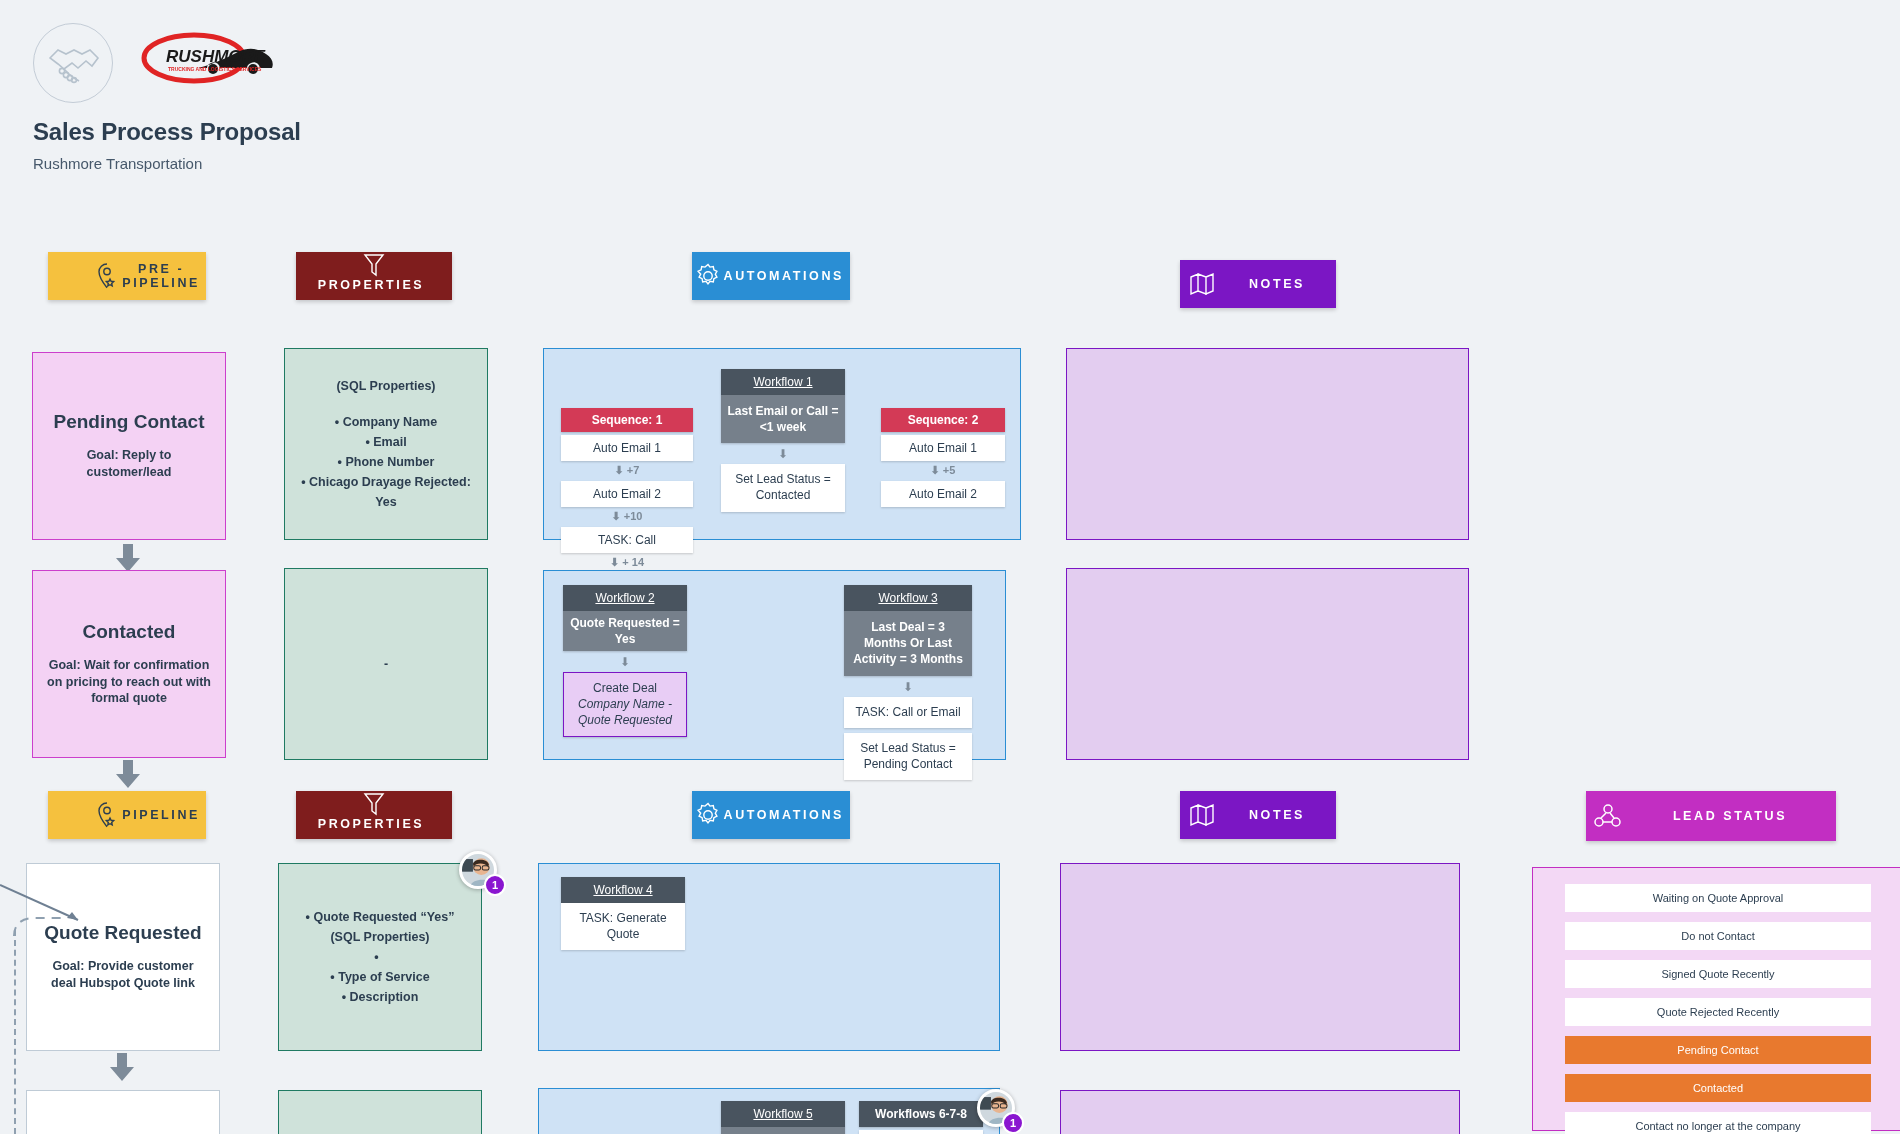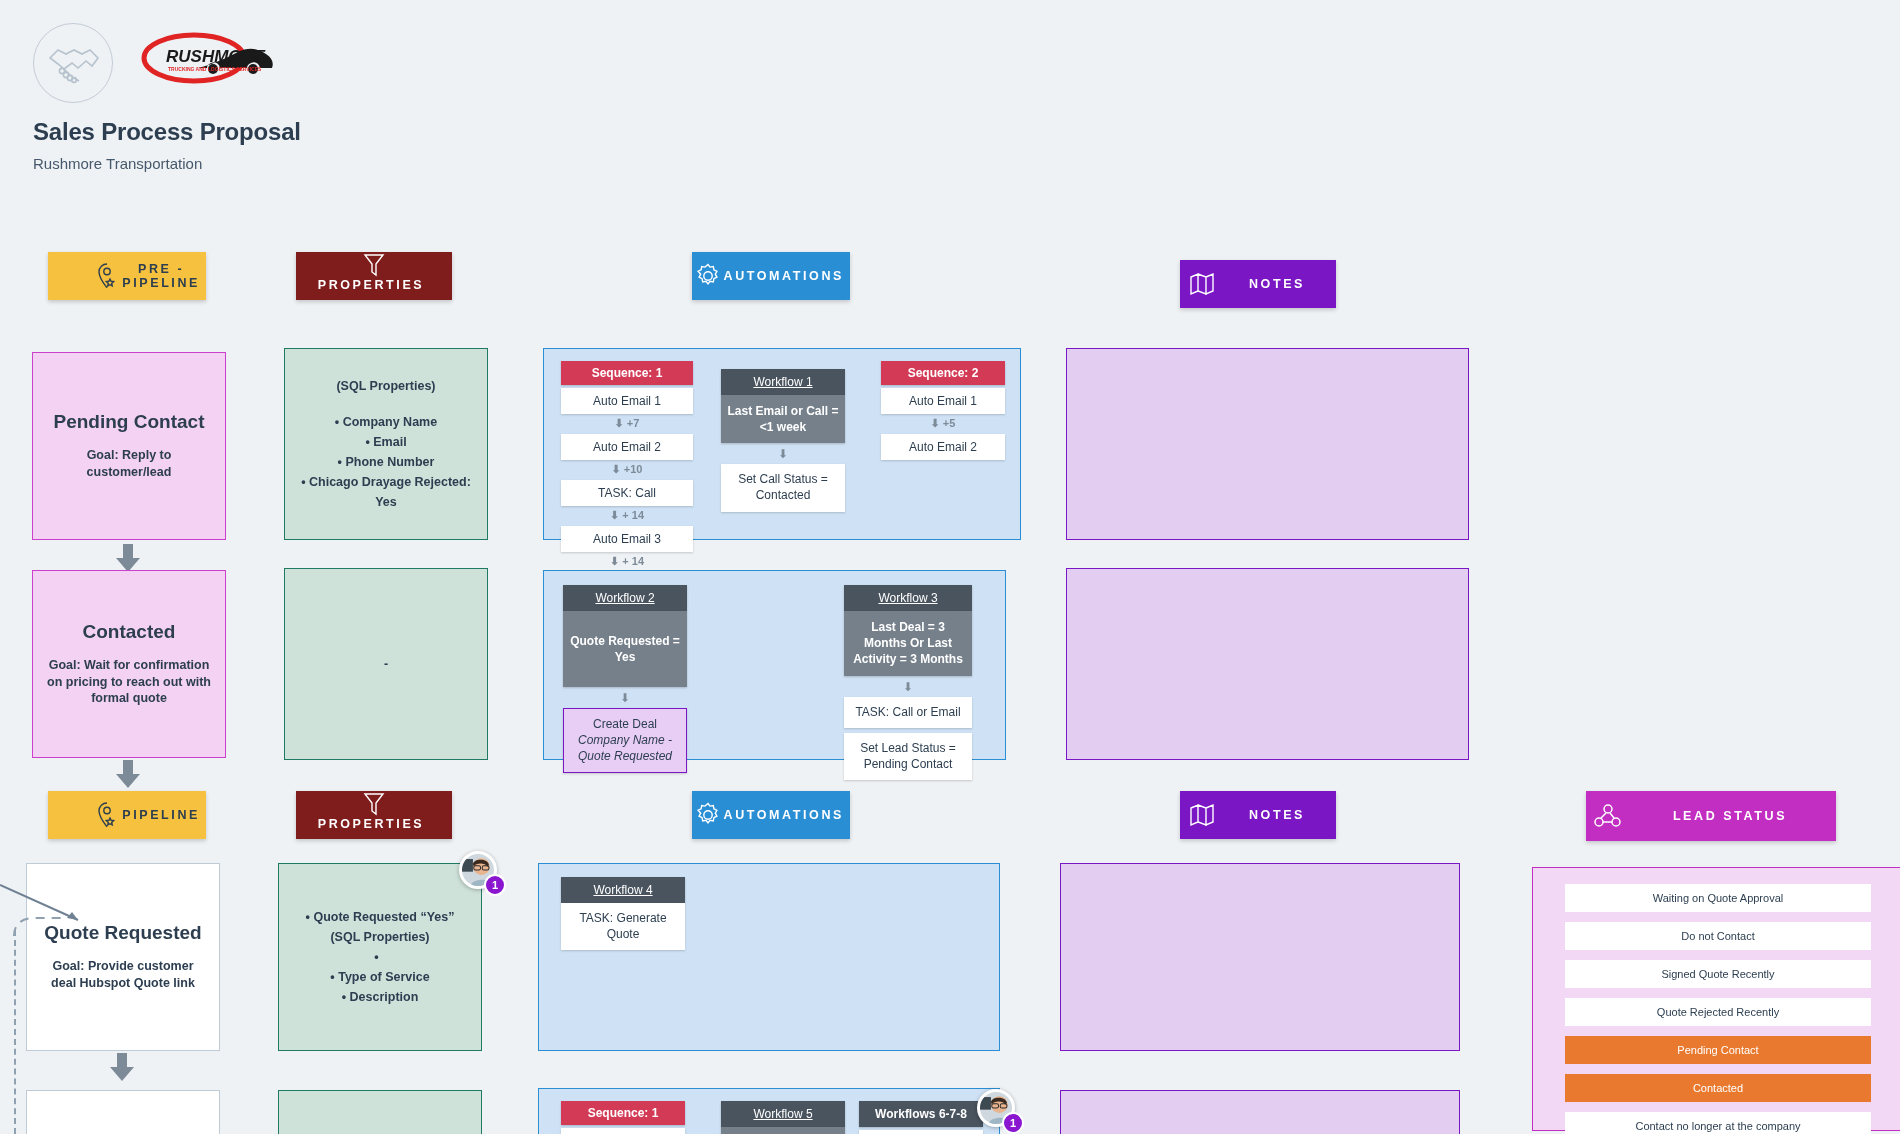--- a/index.html
+++ b/index.html
@@ -71,21 +71,21 @@
 
   .status-box{ border:1.5px solid #c22ec2; background:#f3d8f5; padding:16px 32px; }
   .status-row{
     background:#fff; margin-bottom:10px; height:28px;
     display:flex; align-items:center; justify-content:center;
     font-size:11px; color:#2c3e50;
   }
   .status-row.hl{ background:#e8792e; color:#fff; }
 
   
-  .seq{ position:absolute; width:132px; }
+  .seq{ position:absolute; width:132px;margin-top:47px; }
   .seq-head{
     background:#d33a56; color:#fff; font-size:12px; font-weight:bold;
     text-align:center; padding:5px 0; box-shadow:0 1px 2px rgba(0,0,0,.2);
   }
   .seq-item{
     background:#fff; font-size:12px; color:#2c3e50; text-align:center;
     padding:6px 0; margin-top:3px; box-shadow:0 1px 2px rgba(0,0,0,.18);
   }
   .seq-delay{
     font-size:11px; font-weight:bold; color:#7d8b99; text-align:center;
@@ -234,21 +234,21 @@
       <div class="seq-delay"><span>⬇</span> <span>+ 14</span></div>
       <div class="seq-item">Auto Email 3</div>
       <div class="seq-delay"><span>⬇</span> <span>+ 14</span></div>
       <div class="seq-item">TASK: Mark as deal lost</div>
     </div>
 
     <div class="wf" style="left:177px; top:20px; width:124px;">
       <div class="wf-title">Workflow 1</div>
       <div class="wf-cond">Last Email or Call = &lt;1 week</div>
       <div class="wf-arrow">⬇</div>
-      <div class="wf-act" style="margin-top:0;">Set Call Status = Contacted</div>
+      <div class="wf-act" style="margin-top:0;">Set Lead Status = Contacted</div>
     </div>
 
     <div class="seq" style="left:337px; top:12px; width:124px;">
       <div class="seq-head">Sequence: 2</div>
       <div class="seq-item">Auto Email 1</div>
       <div class="seq-delay"><span>⬇</span> <span>+5</span></div>
       <div class="seq-item">Auto Email 2</div>
     </div>
   </div>
 
@@ -265,21 +265,21 @@
       </svg>
   </div>
 
   <div class="box props-box" style="left:284px; top:568px; width:204px; height:192px;">
     <div>-</div>
   </div>
 
   <div class="box auto-box" style="left:543px; top:570px; width:463px; height:190px;">
     <div class="wf" style="left:19px; top:14px; width:124px;">
       <div class="wf-title">Workflow 2</div>
-      <div class="wf-cond" style="padding:22px 6px;">Quote Requested = Yes</div>
+      <div class="wf-cond" style="padding:4px 6px;">Quote Requested = Yes</div>
       <div class="wf-arrow">⬇</div>
       <div class="wf-act deal" style="margin-top:0;">
         <span class="nm">Create Deal</span><br>
         <span>Company Name - Quote Requested</span>
       </div>
     </div>
 
     <div class="wf" style="left:300px; top:14px; width:128px;">
       <div class="wf-title">Workflow 3</div>
       <div class="wf-cond">Last Deal = 3 Months Or Last Activity = 3 Months</div>

